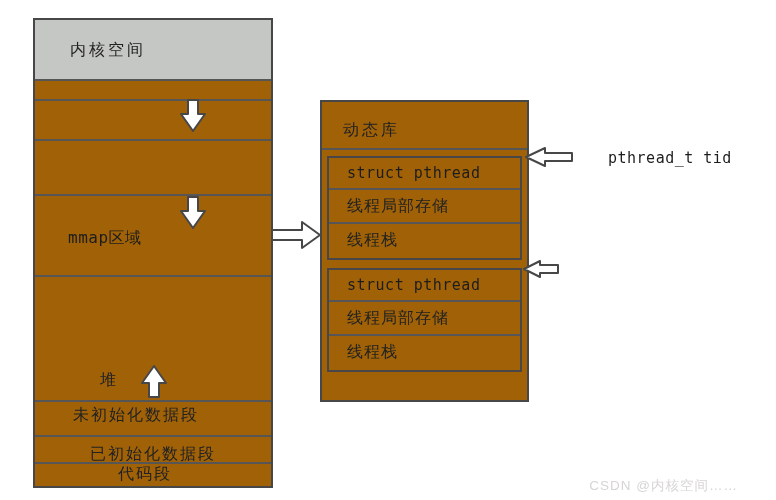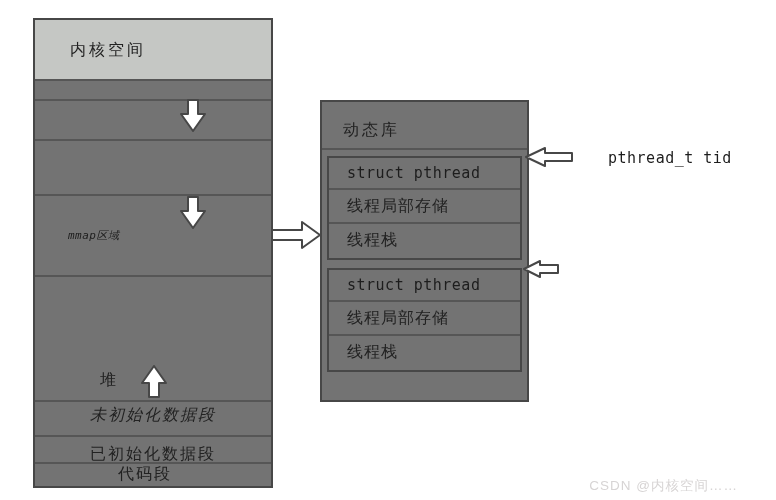--- a/index.html
+++ b/index.html
@@ -6,21 +6,21 @@
     --line:#474747;
     --line-soft:#565656;
     --text:#222222;
     --kernel-fill:#c5c7c4;
     --wm:#d7d4d4;
   }
   html,body{margin:0;padding:0;background:#ffffff;}
   body{font-family:"Liberation Sans", sans-serif;color:var(--text);}
   #canvas{position:relative;width:744px;height:500px;background:#ffffff;overflow:hidden;}
   .abs{position:absolute;}
-  .box{border:2px solid var(--line);box-sizing:border-box;background:#737373;}
+  .box{border:2px solid var(--line);box-sizing:border-box;background:#a16207;}
   .hline{position:absolute;left:0;right:0;height:2px;background:var(--line-soft);}
   .cjk{font-size:16px;letter-spacing:3px;color:var(--text);white-space:nowrap;}
   .mono{font-family:"DejaVu Sans Mono","Liberation Mono",monospace;font-size:15px;letter-spacing:0.5px;color:#1d1d1d;white-space:nowrap;}
   .row{display:flex;align-items:center;padding-left:18px;box-sizing:border-box;}
   .row-line{border-bottom:2px solid var(--line-soft);}
   .center{text-align:center;}
   svg{display:block;}
   .wm{font-size:13.5px;color:var(--wm);letter-spacing:1px;white-space:nowrap;}
 </style>
 </head>
@@ -37,25 +37,25 @@
     <div class="hline" style="top:174px;"></div>
     <div class="hline" style="top:255px;"></div>
     <div class="hline" style="top:380px;"></div>
     <div class="hline" style="top:415px;"></div>
     <div class="hline" style="top:442px;"></div>
   </div>
 
   <div class="abs cjk" style="left:70px;top:40px;">内核空间</div>
 
 
-  <div class="abs mono" style="left:68px;top:228px;font-size:11px;font-style:italic;">mmap区域</div>
+  <div class="abs mono" style="left:68px;top:228px;font-size:16px;">mmap区域</div>
 
   <div class="abs cjk" style="left:100px;top:370px;">堆</div>
 
-  <div class="abs cjk center" style="left:33px;top:405px;width:240px;letter-spacing:2px;font-style:italic;">未初始化数据段</div>
+  <div class="abs cjk center" style="left:16px;top:405px;width:240px;letter-spacing:2px;">未初始化数据段</div>
 
   <div class="abs cjk center" style="left:33px;top:444px;width:240px;letter-spacing:2px;">已初始化数据段</div>
 
   <div class="abs cjk" style="left:93px;top:464px;letter-spacing:2px;margin-left:25px;">代码段</div>
 
   <span class="abs" style="left:180px;top:99px;">
     <svg width="26" height="33" viewBox="0 0 26 33">
       <polygon points="8,1 18,1 18,15 25,15 13,32 1,15 8,15" fill="#ffffff" stroke="#474747" stroke-width="2" stroke-linejoin="round"></polygon>
     </svg>
   </span>

